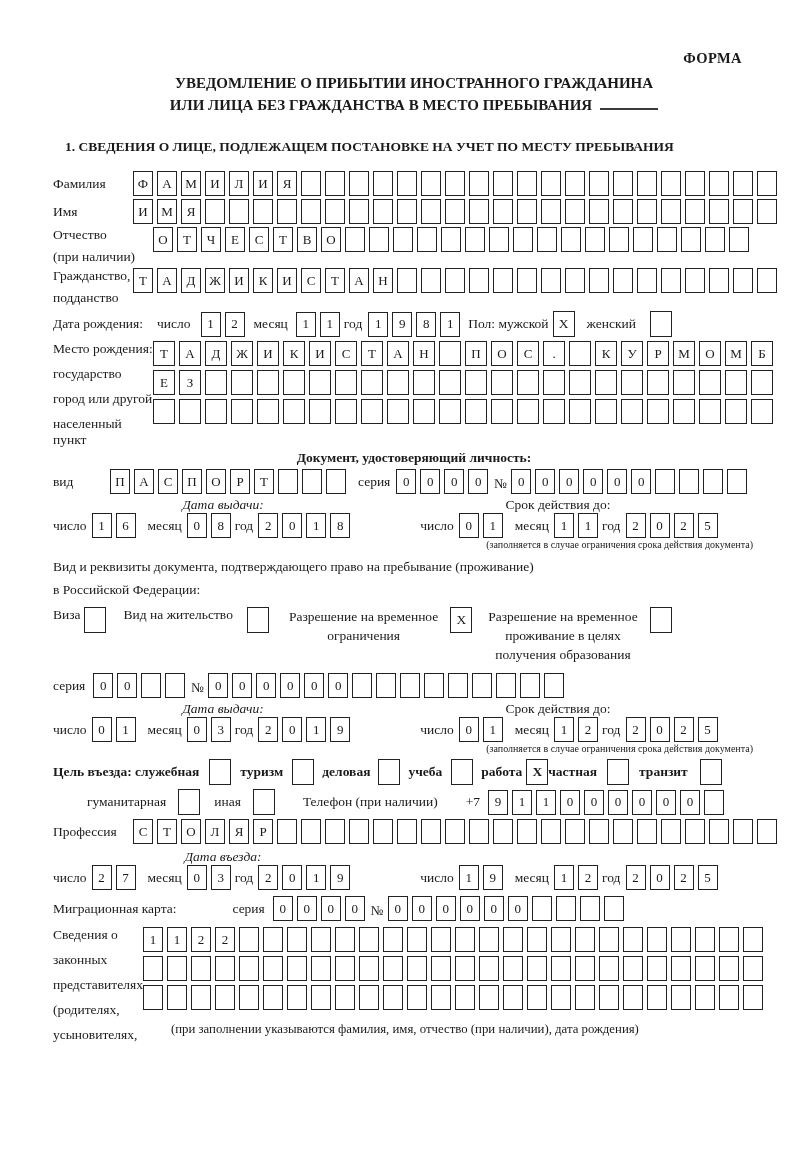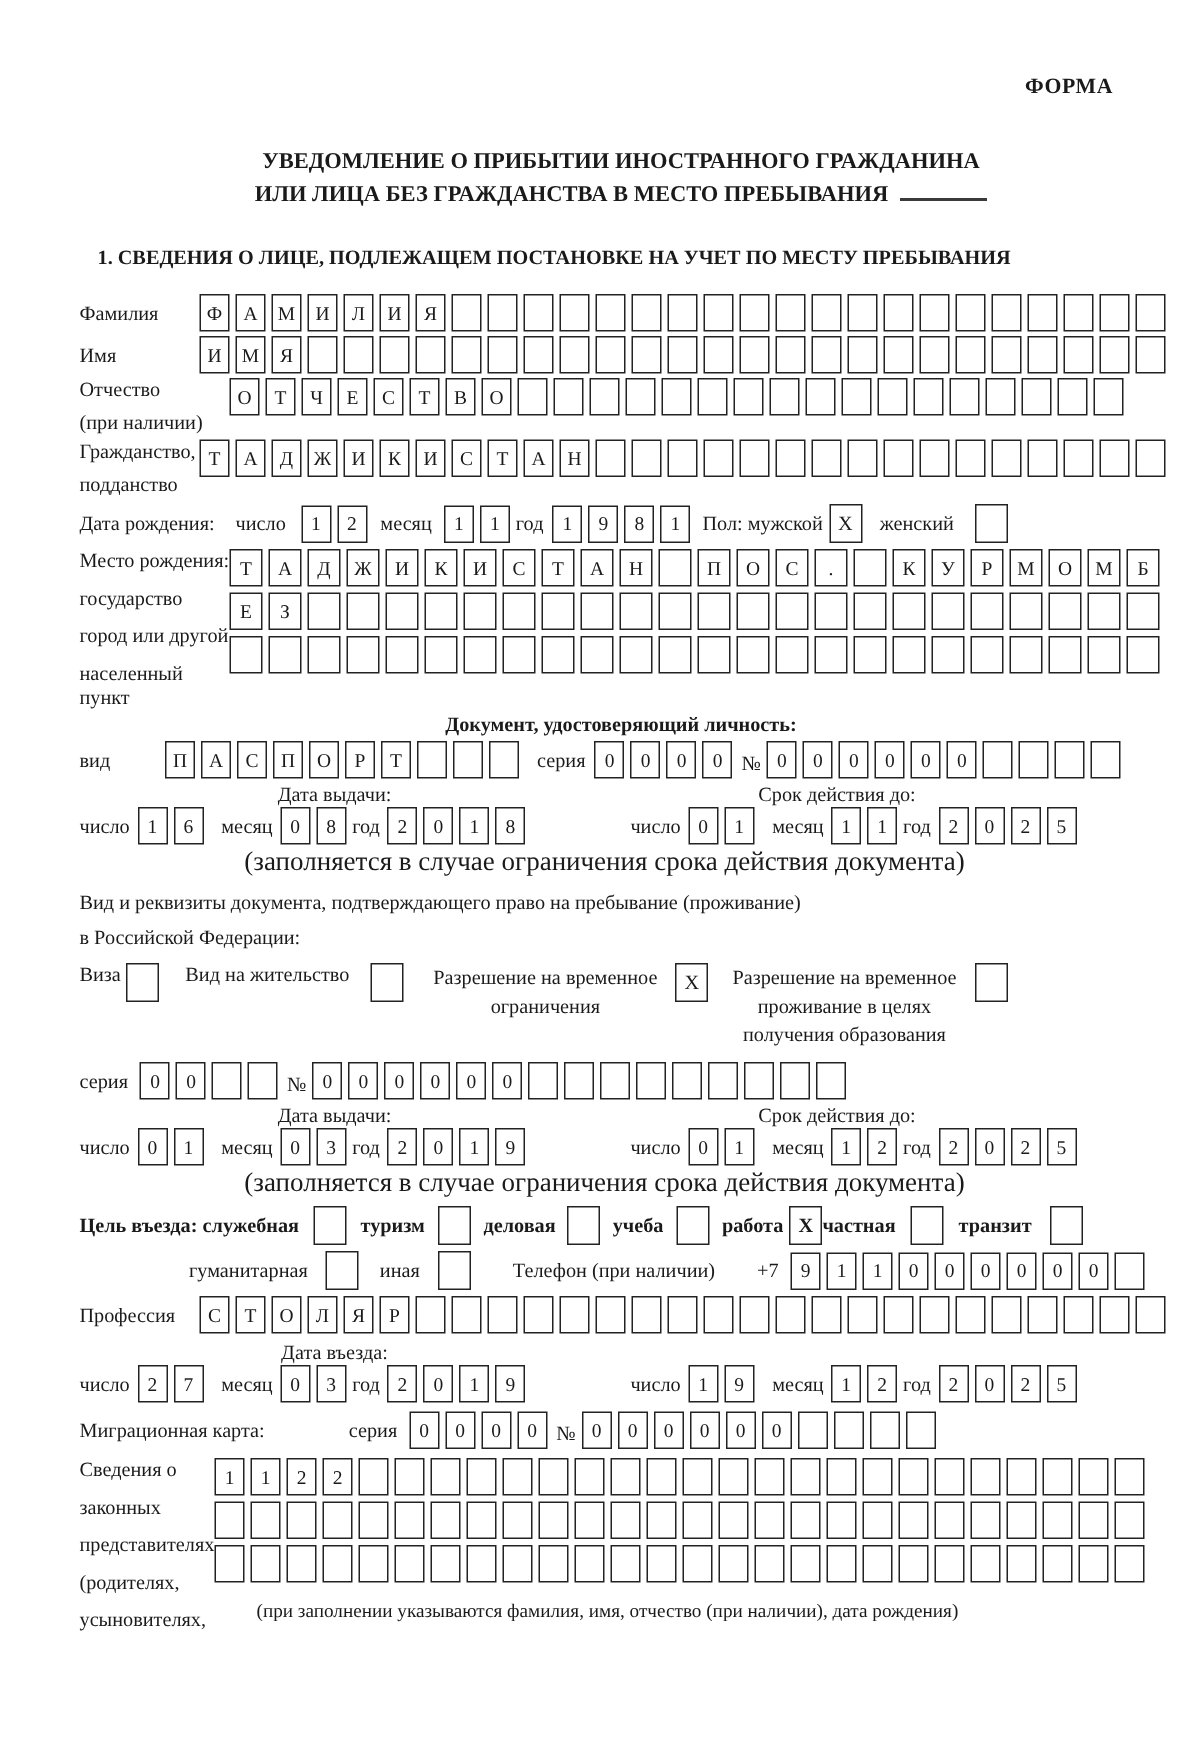--- a/index.html
+++ b/index.html
@@ -10,21 +10,21 @@
     font-size:13.5px;
   }
   .page { padding:40px 25px 0 53px; }
 
   
   .hdr { margin-left:564px; line-height:22px; }
   .hdr .sub { font-size:12.5px; }
   .forma { text-align:right; padding-right:33px; margin-top:10px; font-weight:bold; font-size:14.5px; letter-spacing:.4px; }
 
   
-  .title { margin-top:30px; text-align:center; font-weight:bold; font-size:15px; line-height:22px; }
+  .title { margin-top:5px; text-align:center; font-weight:bold; font-size:15px; line-height:22px; }
   .blank-line { display:inline-block; width:58px; border-bottom:2.2px solid #3a3a3a; height:12px; margin-left:8px; }
   .sec-head { margin-top:23px; margin-left:12px; font-weight:bold; font-size:13.5px; }
 
   
   .row { display:flex; align-items:flex-start; margin-top:3px; }
   .row.ac { align-items:center; }
   .lbl { flex:0 0 auto; }
   .cells { display:flex; flex:0 0 auto; }
   .cell {
     width:20px; height:25px; border:1.5px solid #222; margin-right:4px;
@@ -33,22 +33,22 @@
   }
   .wide .cell { width:22px; }
   .cb { width:22px; height:26px; border:1.5px solid #222; display:flex; align-items:center; justify-content:center; font-size:13.5px; flex:0 0 auto; background:#fff; }
   .stack { display:flex; flex-direction:column; }
   .stack .cells { margin-bottom:4px; }
 
   .w80 { width:80px; } .w100 { width:100px; } .w57 { width:57px; } .w90 { width:90px; }
   .center-head { text-align:center; font-weight:bold; margin-top:2px; }
   .dlbl { display:flex; margin-top:3px; }
   .dlbl span { text-align:center; }
-  .dl1 { width:340px; } .dl2 { width:330px; }
-  .note-r { text-align:center; padding-right:22px; font-size:18px; margin-top:1px; }
+  .dl1 { width:340px;font-style:italic; } .dl2 { width:330px; }
+  .note-r { text-align:right; padding-right:22px; font-size:10px; margin-top:1px; }
   .para { margin-top:5px; line-height:23px; }
   .opt { display:flex; align-items:flex-start; }
   .opt .txt { text-align:center; line-height:19px; }
   .g2 { margin-left:66px; }
   .ml { margin-left:5px; } .mr { margin-right:5px; }
   .num-sign { padding:4px 4px 0 2px; }
   .bot-note { margin-top:8px; margin-left:170px; font-size:12.8px; }
 </style>
 </head>
 <body>
@@ -505,21 +505,21 @@
     <div class="cb" style="margin-left:9px;"></div>
     <div class="lbl" style="margin-left:8px;">работа</div>
     <div class="cb" style="margin-left:4px;">X</div>
     <div class="lbl" style="margin-left:0;">частная</div>
     <div class="cb" style="margin-left:10px;"></div>
     <div class="lbl" style="margin-left:10px;">транзит</div>
     <div class="cb" style="margin-left:12px;"></div>
   </div>
 
   <div class="row ac" style="margin-top:4px;">
-    <div class="lbl" style="margin-left:73px;">гуманитарная</div>
+    <div class="lbl" style="margin-left:34px;">гуманитарная</div>
     <div class="cb" style="margin-left:12px;"></div>
     <div class="lbl" style="margin-left:14px;">иная</div>
     <div class="cb" style="margin-left:12px;"></div>
     <div class="lbl" style="margin-left:28px;">Телефон (при наличии)</div>
     <div class="lbl" style="margin-left:28px;">+7</div>
     <div class="cells" style="margin-left:8px;">
         <div class="cell">9</div>
         <div class="cell">1</div>
         <div class="cell">1</div>
         <div class="cell">0</div>

